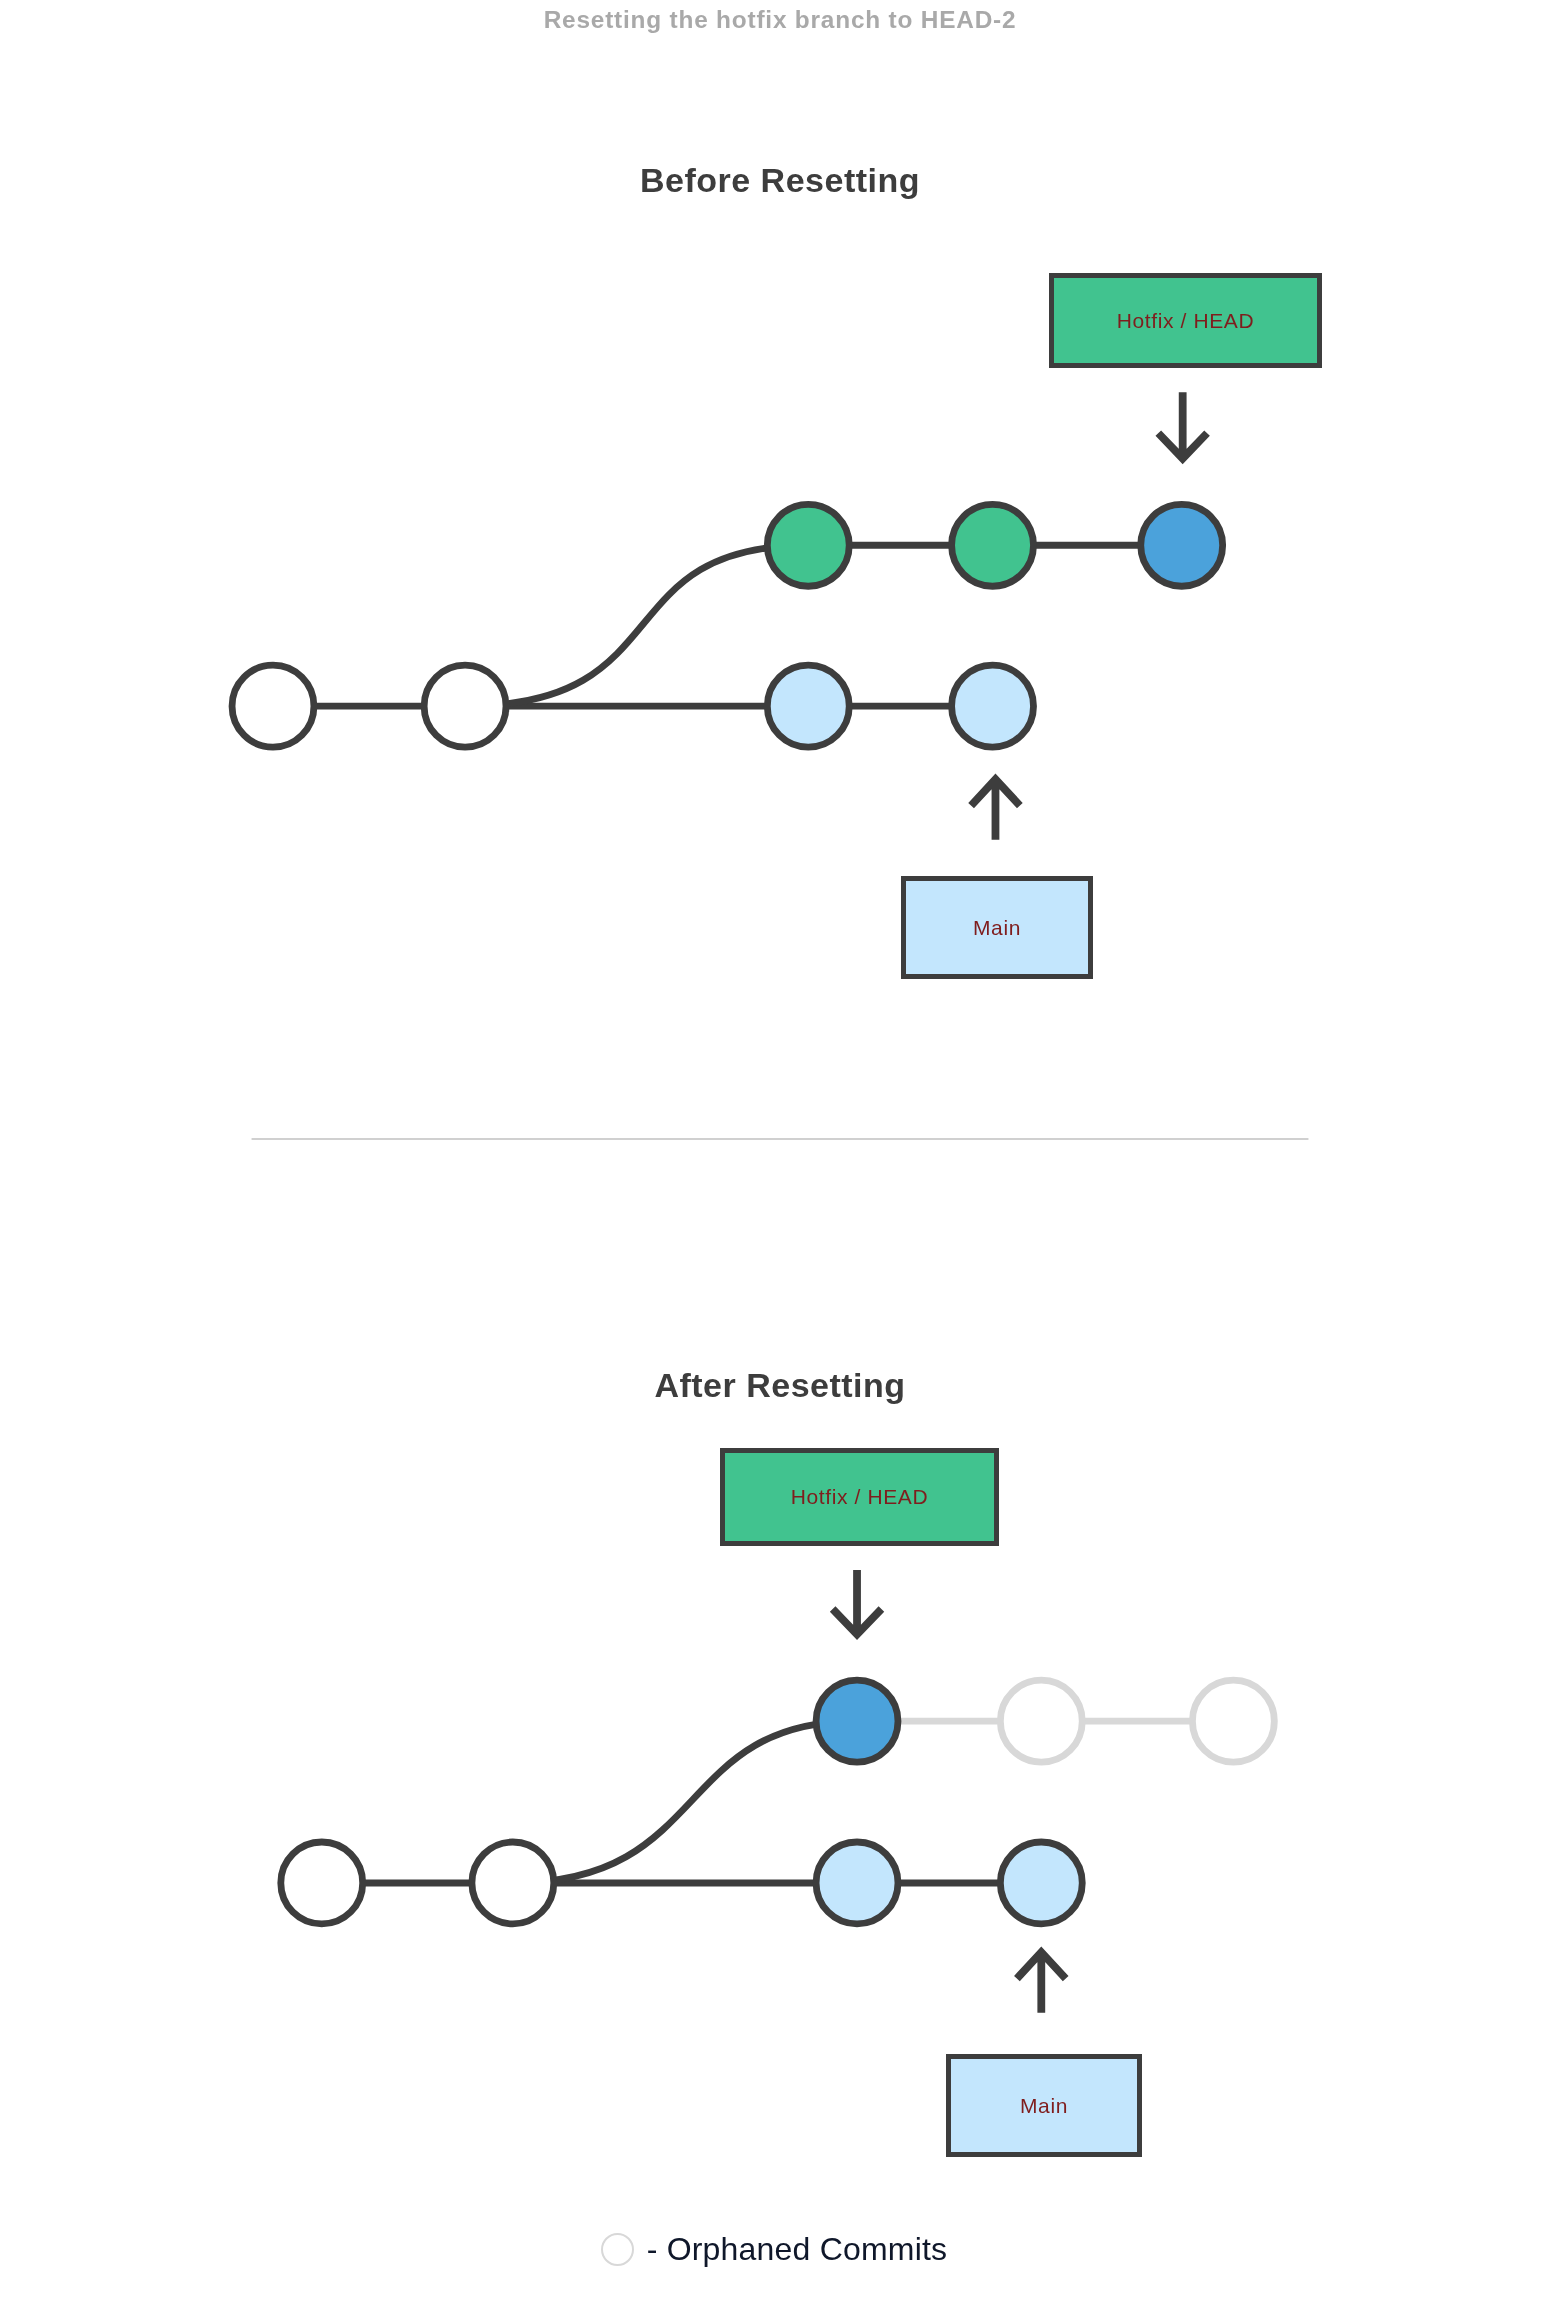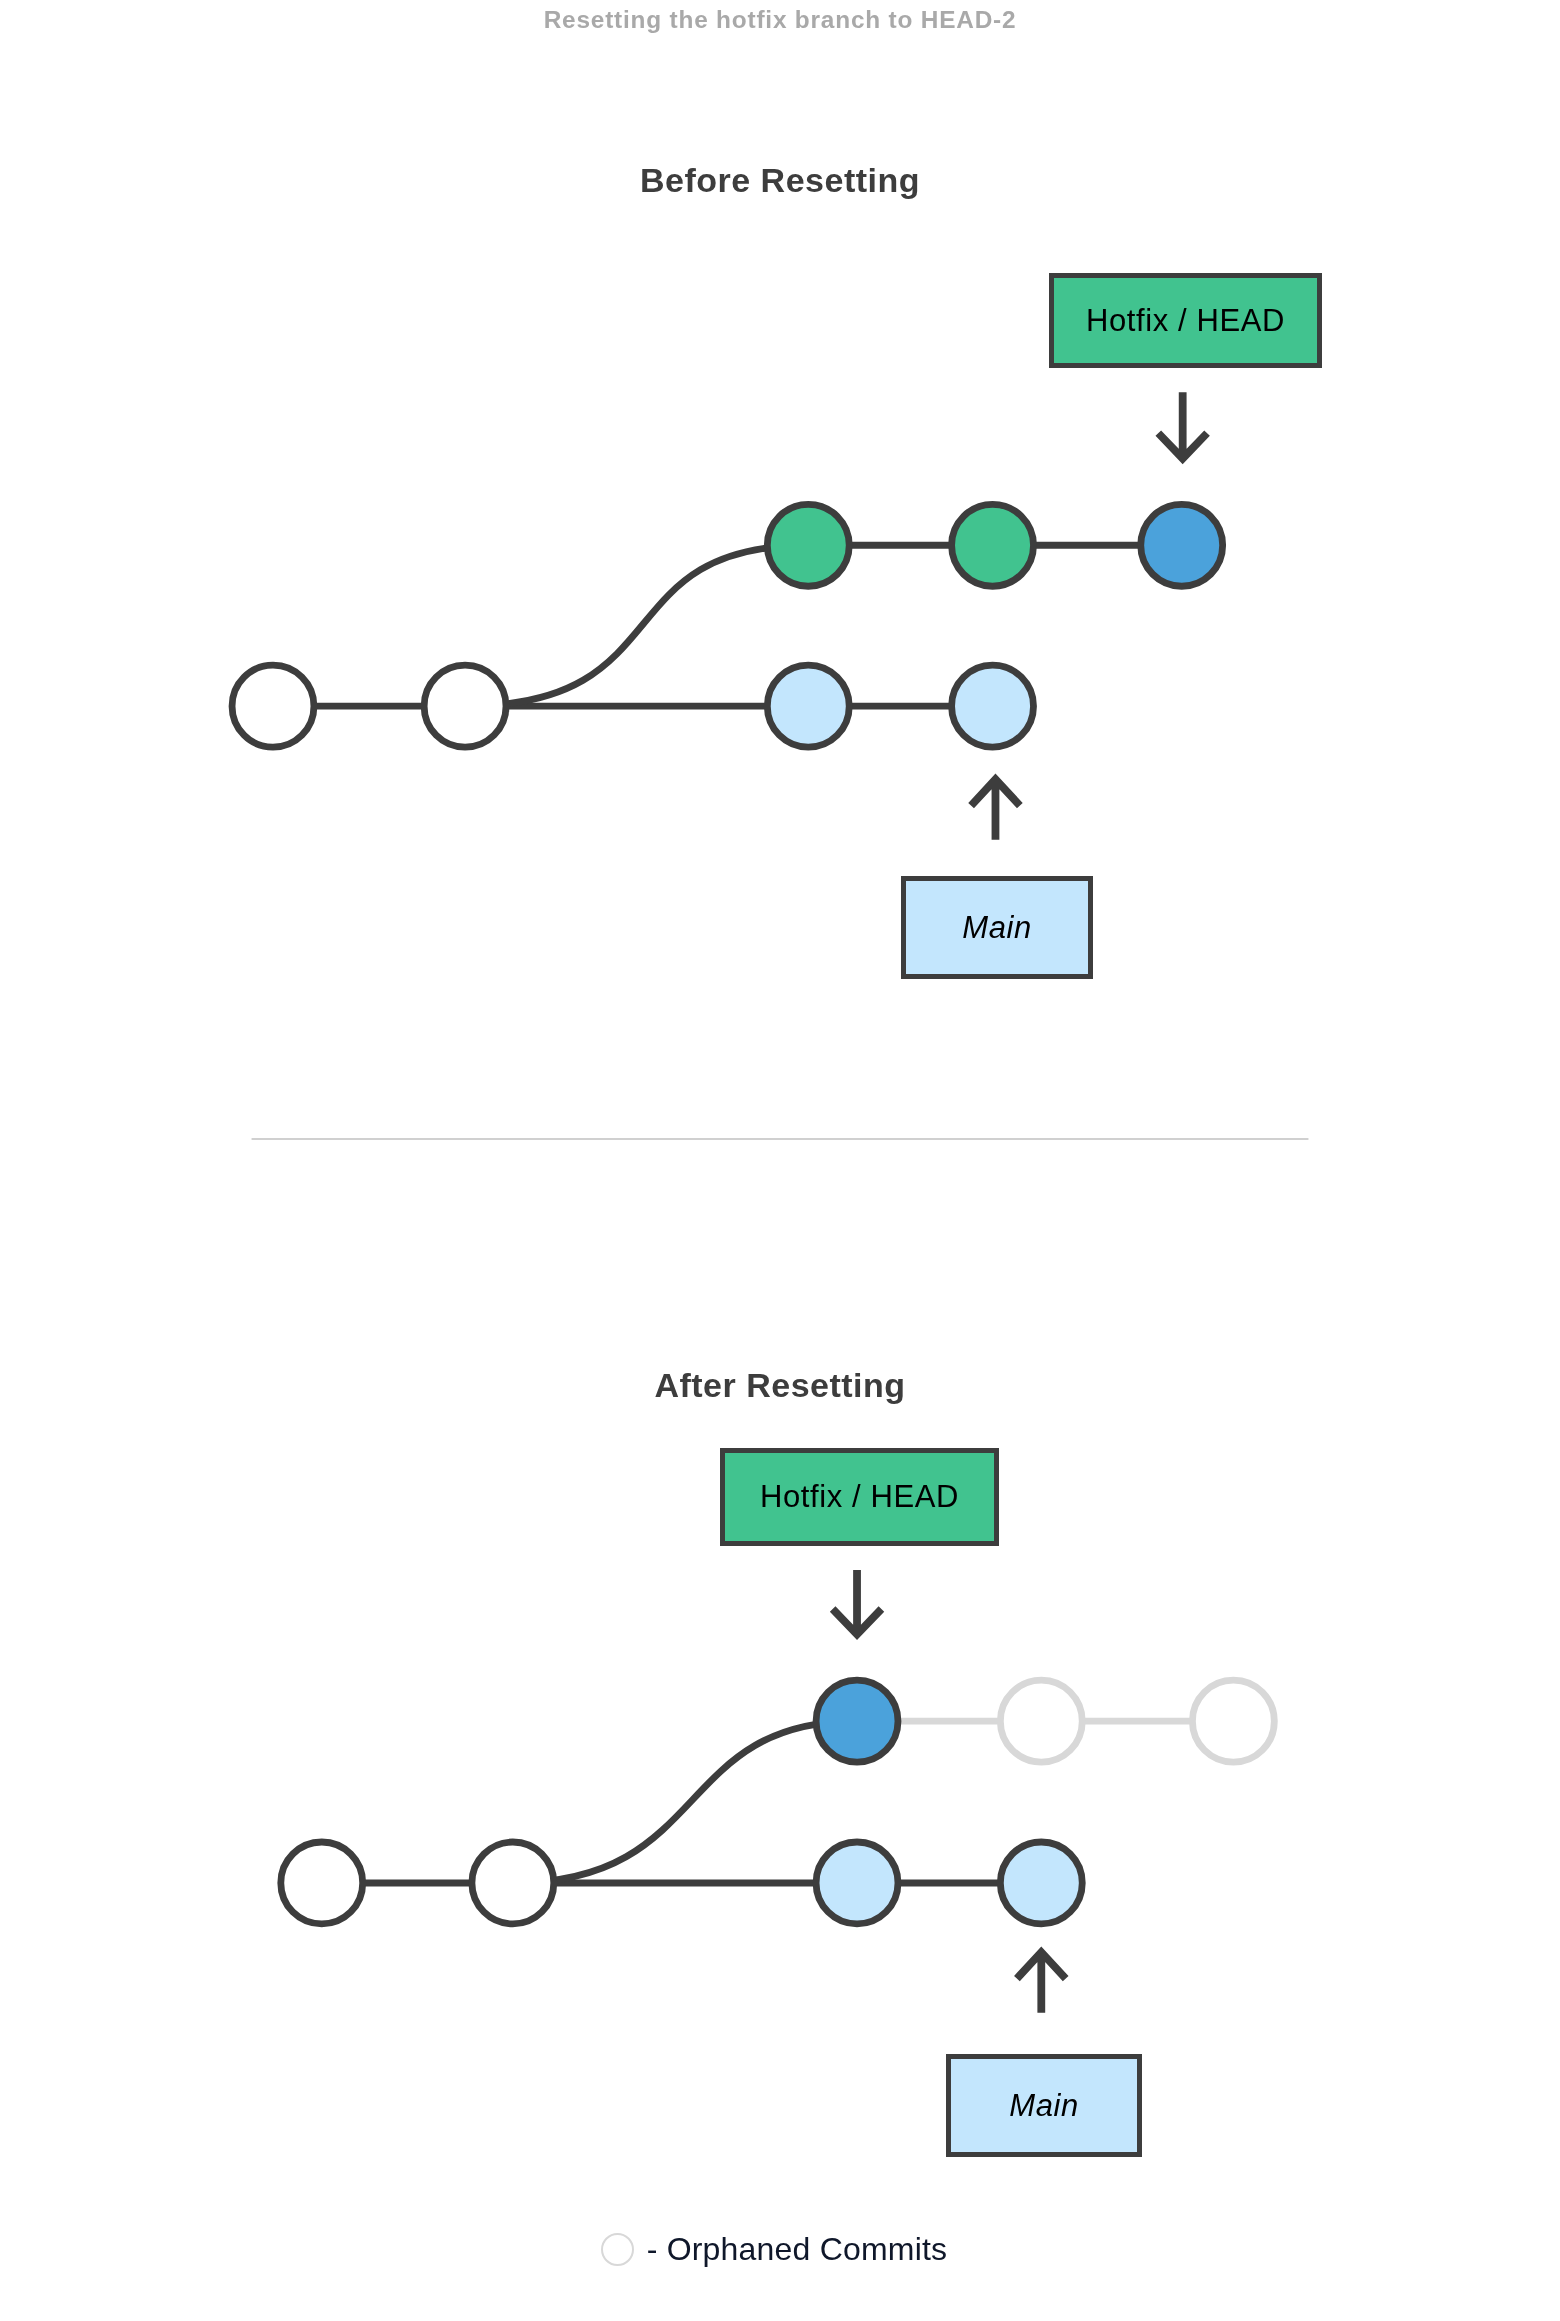--- a/index.html
+++ b/index.html
@@ -63,27 +63,27 @@
     color: var(--color-dark);
     white-space: nowrap;
   }
   .label-box {
     position: absolute;
     box-sizing: border-box;
     border: 5.9px solid var(--color-dark);
     display: flex;
     align-items: center;
     justify-content: center;
-    font-size: 31px;
+    font-size: 21px;
     font-weight: 500;
     letter-spacing: 0.6px;
-    color: #000000;
+    color: #7f1d1d;
   }
   .label-box.hotfix { background: var(--color-green); }
-  .label-box.main   { background: var(--color-light_blue); font-style: italic; }
+  .label-box.main   { background: var(--color-light_blue); }
   .legend {
     position: absolute;
     display: flex;
     align-items: center;
     gap: 12.7px;
   }
   .legend-circle {
     box-sizing: border-box;
     width: 33px;
     height: 33px;

